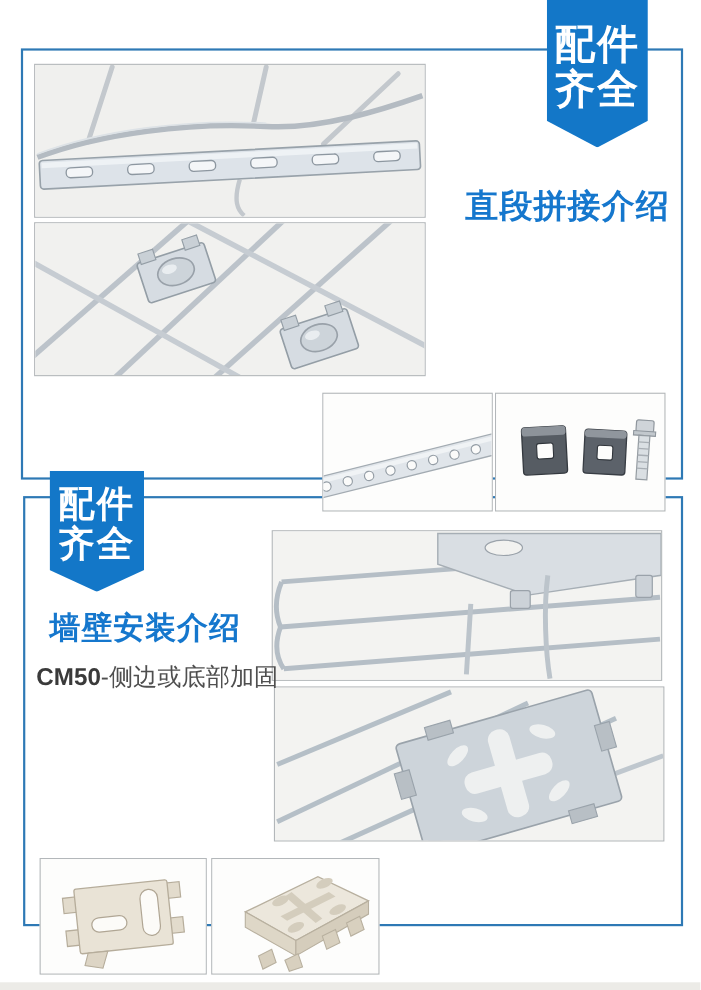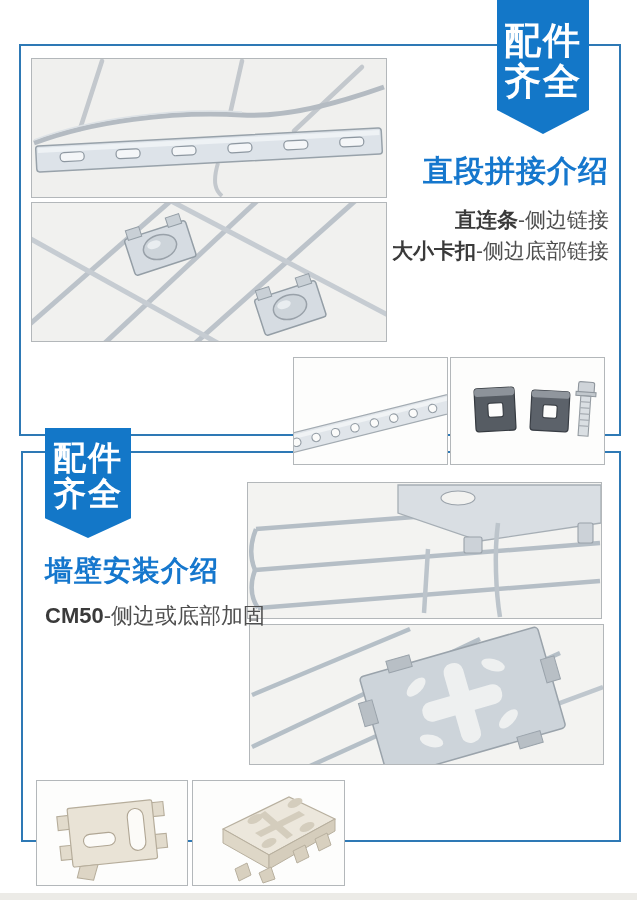--- a/index.html
+++ b/index.html
@@ -22,26 +22,26 @@
 
   .badge {
     position:absolute; background:var(--badge-blue,#1377c8); color:#ffffff;
     text-align:center; font-weight:700; box-sizing:border-box;
     clip-path:polygon(0 0, 100% 0, 100% 82%, 50% 100%, 0 82%);
   }
   .badge1 { left:497px; top:0; width:92px; height:134px; font-size:37px; line-height:41px; padding-top:20px; letter-spacing:2px; }
   .badge2 { left:45px; top:428px; width:86px; height:110px; font-size:33px; line-height:36px; padding-top:12px; letter-spacing:2px; }
 
   .s-title { position:absolute; color:var(--title-blue,#1577cd); font-weight:600; white-space:nowrap; }
-  .s1-title { right:28px; top:151px; font-size:30px; letter-spacing:1px; }
+  .s1-title { right:28px; top:167px; font-size:30px; letter-spacing:1px; }
   .s2-title { left:45px; top:552px; font-size:28px; letter-spacing:1px; }
 
   .feature-block { position:absolute; white-space:nowrap; }
   .s1-features { right:28px; top:204px; text-align:right; font-size:21px; line-height:31px; }
-  .s2-features { left:45px; top:600px; text-align:center; font-size:22px; line-height:31px; }
+  .s2-features { left:33px; top:600px; text-align:center; font-size:22px; line-height:31px; }
   .feature-line { color:var(--desc-color,#4f4f4f); }
   .feature-line .term { font-weight:700; color:var(--term-color,#3a3a3a); }
 
   .bottom-strip { position:absolute; left:0; top:893px; width:637px; height:7px; background:var(--bottom-strip,#ecebe7); }
 </style>
 </head>
 <body>
 
 <div class="canvas">
 
@@ -215,28 +215,20 @@
     <div>齐全</div>
   </div>
 
   <div class="badge badge2">
     <div>配件</div>
     <div>齐全</div>
   </div>
 
   <div class="s-title s1-title">直段拼接介绍</div>
 
-  <div class="feature-block s1-features">
-    <div class="feature-line">
-      <span class="term">直连条</span><span class="desc">-侧边链接</span>
-    </div>
-    <div class="feature-line">
-      <span class="term">大小卡扣</span><span class="desc">-侧边底部链接</span>
-    </div>
-  </div>
 
   <div class="s-title s2-title">墙壁安装介绍</div>
 
   <div class="feature-block s2-features">
     <div class="feature-line">
       <span class="term">CM50</span><span class="desc">-侧边或底部加固</span>
     </div>
   </div>
 
   <div class="bottom-strip"></div>

